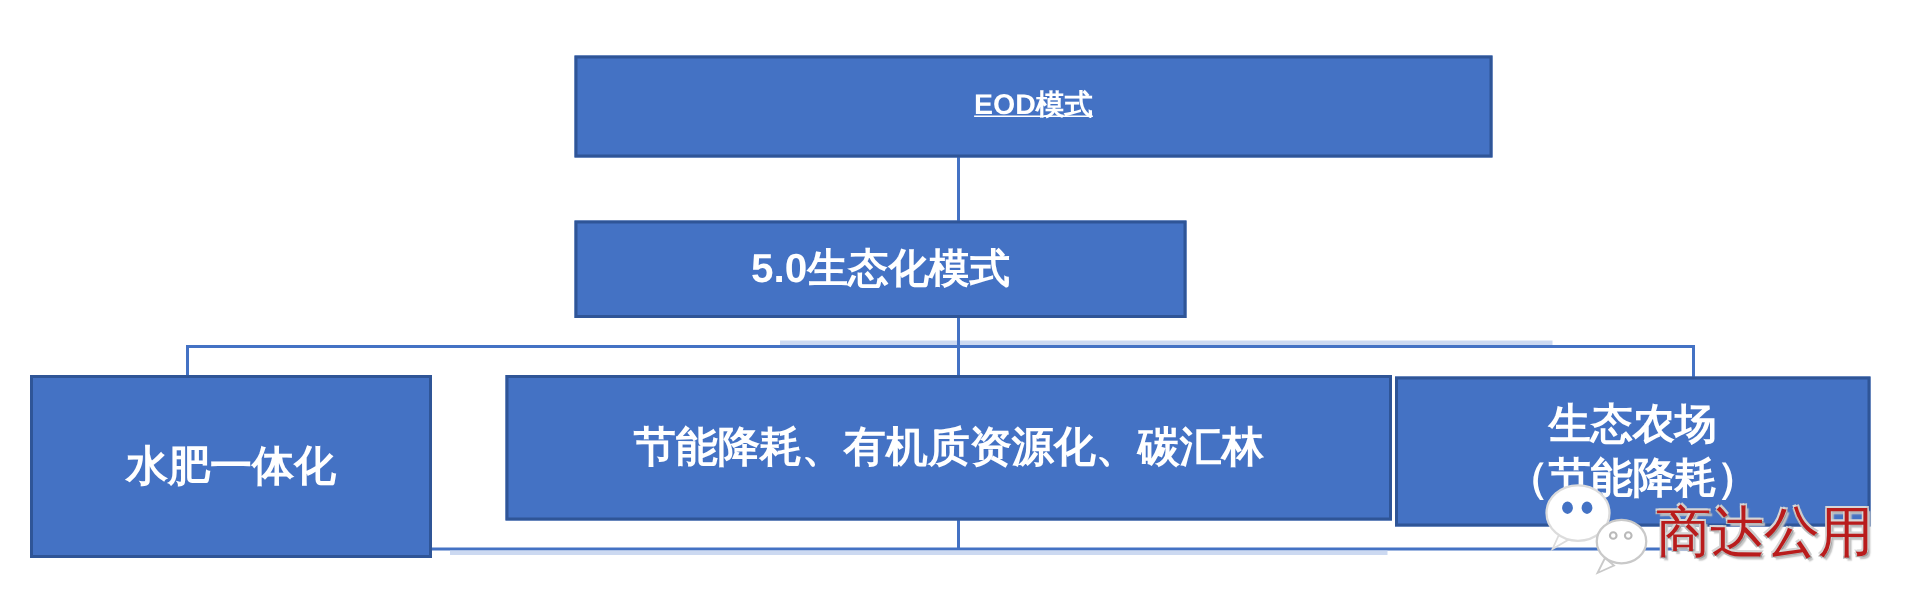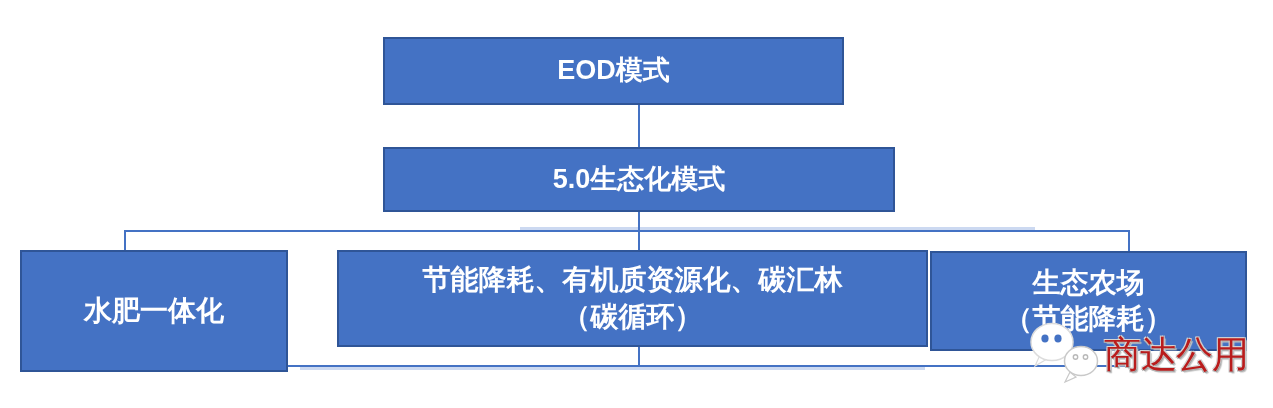--- a/index.html
+++ b/index.html
@@ -11,22 +11,22 @@
     --node-fill:#4472C4; --node-border:#2F5597;
     --conn:#4472C4; --conn-light:#C3D2EE; --node-text:#ffffff;
   }
   .node {
     position:absolute; background:var(--node-fill);
     border:2px solid var(--node-border); box-sizing:border-box;
     display:flex; flex-direction:column; align-items:center; justify-content:center;
     color:var(--node-text); font-weight:bold; text-align:center; line-height:1.3;
   }
   .node .node-line { display:block; white-space:nowrap; }
-  #n-eod    { left:383px; top:37px;  width:461px; height:68px; font-size:27px; }
-  #n-eco    { left:383px; top:147px; width:512px; height:65px; font-size:27px; }
+  #n-eod    { left:383px; top:37px;  width:612px; height:68px; font-size:19px;text-decoration:underline; }
+  #n-eco    { left:383px; top:147px; width:408px; height:65px; font-size:27px; }
   #n-water  { left:20px;  top:250px; width:268px; height:122px; font-size:28px;align-items:center; }
   #n-carbon { left:313px; top:250px; width:591px; height:97px; font-size:28px;margin-left:24px; }
   #n-farm   { left:930px; top:251px; width:317px; height:100px; font-size:28px;align-items:center; }
   .conn { position:absolute; background:var(--conn); }
   .conn-light { position:absolute; background:var(--conn-light); opacity:.85; }
   #c-v-eod-eco   { left:638px;  top:104px; width:2px;    height:44px; }
   #c-rail-top    { left:124px;  top:230px; width:1006px; height:2px;  }
   #c-v-mid-top   { left:638px;  top:211px; width:2px;    height:40px; }
   #c-v-left-top  { left:124px;  top:230px; width:2px;    height:21px; }
   #c-v-right-top { left:1128px; top:230px; width:2px;    height:22px; }
@@ -69,21 +69,20 @@
   <div class="node" id="n-eco">
     <span class="node-line">5.0生态化模式</span>
   </div>
 
   <div class="node" id="n-water">
     <span class="node-line">水肥一体化</span>
   </div>
 
   <div class="node" id="n-carbon">
     <span class="node-line">节能降耗、有机质资源化、碳汇林</span>
-    <span class="node-line">（碳循环）</span>
   </div>
 
   <div class="node" id="n-farm">
     <span class="node-line">生态农场</span>
     <span class="node-line">（节能降耗）</span>
   </div>
 
   <div class="watermark">
     <svg class="wm-icon" width="78" height="66" viewBox="0 0 78 66">
       <path d="M12 33 L7 44 L19 37 Z" fill="#ffffff" stroke="#dcdcdc" stroke-width="1.2"></path>

